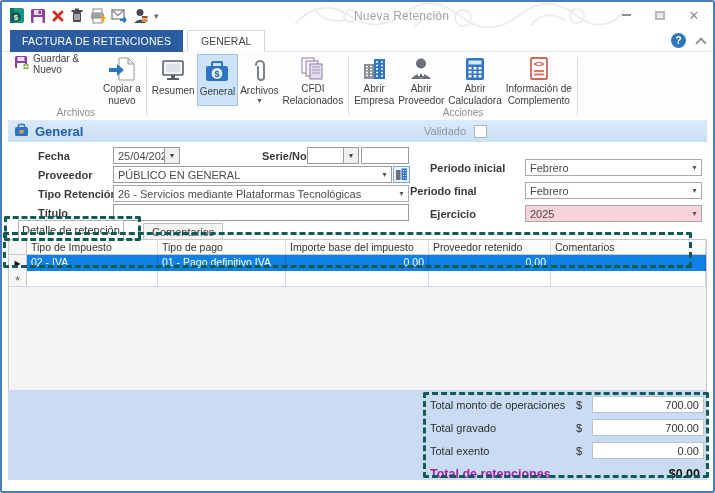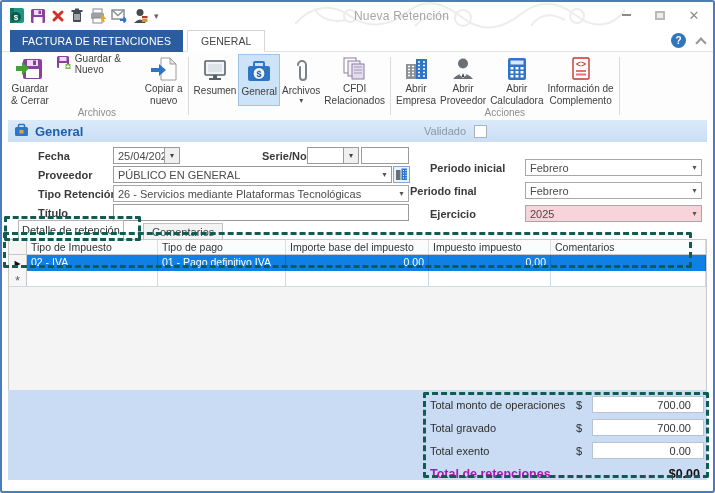--- a/index.html
+++ b/index.html
@@ -68,21 +68,21 @@
 .c1{width:131px}.c2{width:128px}.c3{width:143px}.c4{width:122px}.c5{flex:1}
 .gmarker{font-size:8px;color:#111}
 .gstar{font-size:13px;color:#666;line-height:10px;margin-top:4px}
 .gfiller{height:103px;background:#f4f4f4}
 
 .panel{position:absolute;left:6px;top:388px;width:699px;height:90px;background:#c9dcf3}
 .totals{position:absolute;left:428px;top:394px;width:274px;display:flex;flex-direction:column;gap:6px}
 .trow{display:flex;align-items:center;height:17px}
 .tlabel{flex:1;font-size:11px;color:#2e2e2e}
 .tcur{width:16px;font-size:11px;color:#2e2e2e}
-.tbox{width:112px;height:17px;background:#fff;border:1px solid #b9c4d1;display:flex;align-items:center;justify-content:flex-end;padding:0 12px;font-size:11px;color:#333}
+.tbox{width:112px;height:17px;background:#fff;border:1px solid #b9c4d1;display:flex;align-items:center;justify-content:flex-end;padding:0 4px;font-size:11px;color:#333}
 .trow-total .tlabel{font-weight:bold;font-size:12.5px;color:#a21caf}
 .tvalue-total{width:128px;text-align:right;font-weight:bold;font-size:12.5px;color:#101010;padding-right:4px}
 
 .anno{position:absolute;border:3px dashed #115c50;border-radius:2px;pointer-events:none;z-index:10}
 .annoA{left:2px;top:214px;width:137px;height:25px}
 .annoB{left:1px;top:230px;width:689px;height:36px}
 .annoC{left:421px;top:390px;width:286px;height:86px}
 </style>
 </head>
 <body>
@@ -171,33 +171,20 @@
     <div class="tab-general">GENERAL</div>
     <div class="tab-right">
       <span class="help-icon">?</span>
       <span class="collapse-icon"></span>
     </div>
   </div>
 
   <div class="ribbon">
     <div class="rgroup">
       <div class="rgroup-buttons">
-        <div class="rbtn-big">
-          <span class="ricon">
-              <svg width="27" height="24">
-                <rect x="7" y="2" width="19" height="20" rx="2" fill="#8b3f9e"></rect>
-                <rect x="11" y="3" width="11" height="6" fill="#ecdcf3"></rect>
-                <rect x="17" y="3.5" width="3" height="4.5" fill="#8b3f9e"></rect>
-                <rect x="10" y="12" width="13" height="9" fill="#fff"></rect>
-                <path d="M0 9 h6 v-4 l7 6.5 -7 6.5 v-4 h-6 z" fill="#43a336"></path>
-              </svg>
-            </span>
-          <span class="rlabel">Guardar
-&amp; Cerrar</span>
-        </div>
         <div class="gc-col">
           <div class="rbtn-small">
             <span><svg width="15" height="15">
                   <rect x="1" y="1" width="12" height="12" rx="1.5" fill="#8b3f9e"></rect>
                   <rect x="3.5" y="2" width="7" height="4" fill="#ecdcf3"></rect>
                   <rect x="3" y="8" width="8" height="5" fill="#fff"></rect>
                   <rect x="9.5" y="9" width="5" height="5" fill="#7ab648"></rect>
                   <path d="M12 9.8 v3.4 M10.3 11.5 h3.4" stroke="#fff" stroke-width="1"></path>
                 </svg></span>
             <span class="rlabel">Guardar &amp; Nuevo</span>
@@ -402,21 +389,21 @@
 
   <div class="dtab-active">Detalle de retención</div>
   <div class="dtab-other">Comentarios</div>
 
   <div class="grid">
     <div class="ghead">
       <div class="gsel"></div>
       <div class="gh c1">Tipo de Impuesto</div>
       <div class="gh c2">Tipo de pago</div>
       <div class="gh c3">Importe base del impuesto</div>
-      <div class="gh c4">Impuesto impuesto</div>
+      <div class="gh c4">Proveedor retenido</div>
       <div class="gh c5">Comentarios</div>
     </div>
     <div class="grow1">
       <div class="gsel">
           <span class="gmarker">▶</span>
         </div>
       <div class="gc c1">02 - IVA</div>
       <div class="gc c2">01 - Pago definitivo IVA</div>
       <div class="gc c3 num">0.00</div>
       <div class="gc c4 num">0.00</div>

